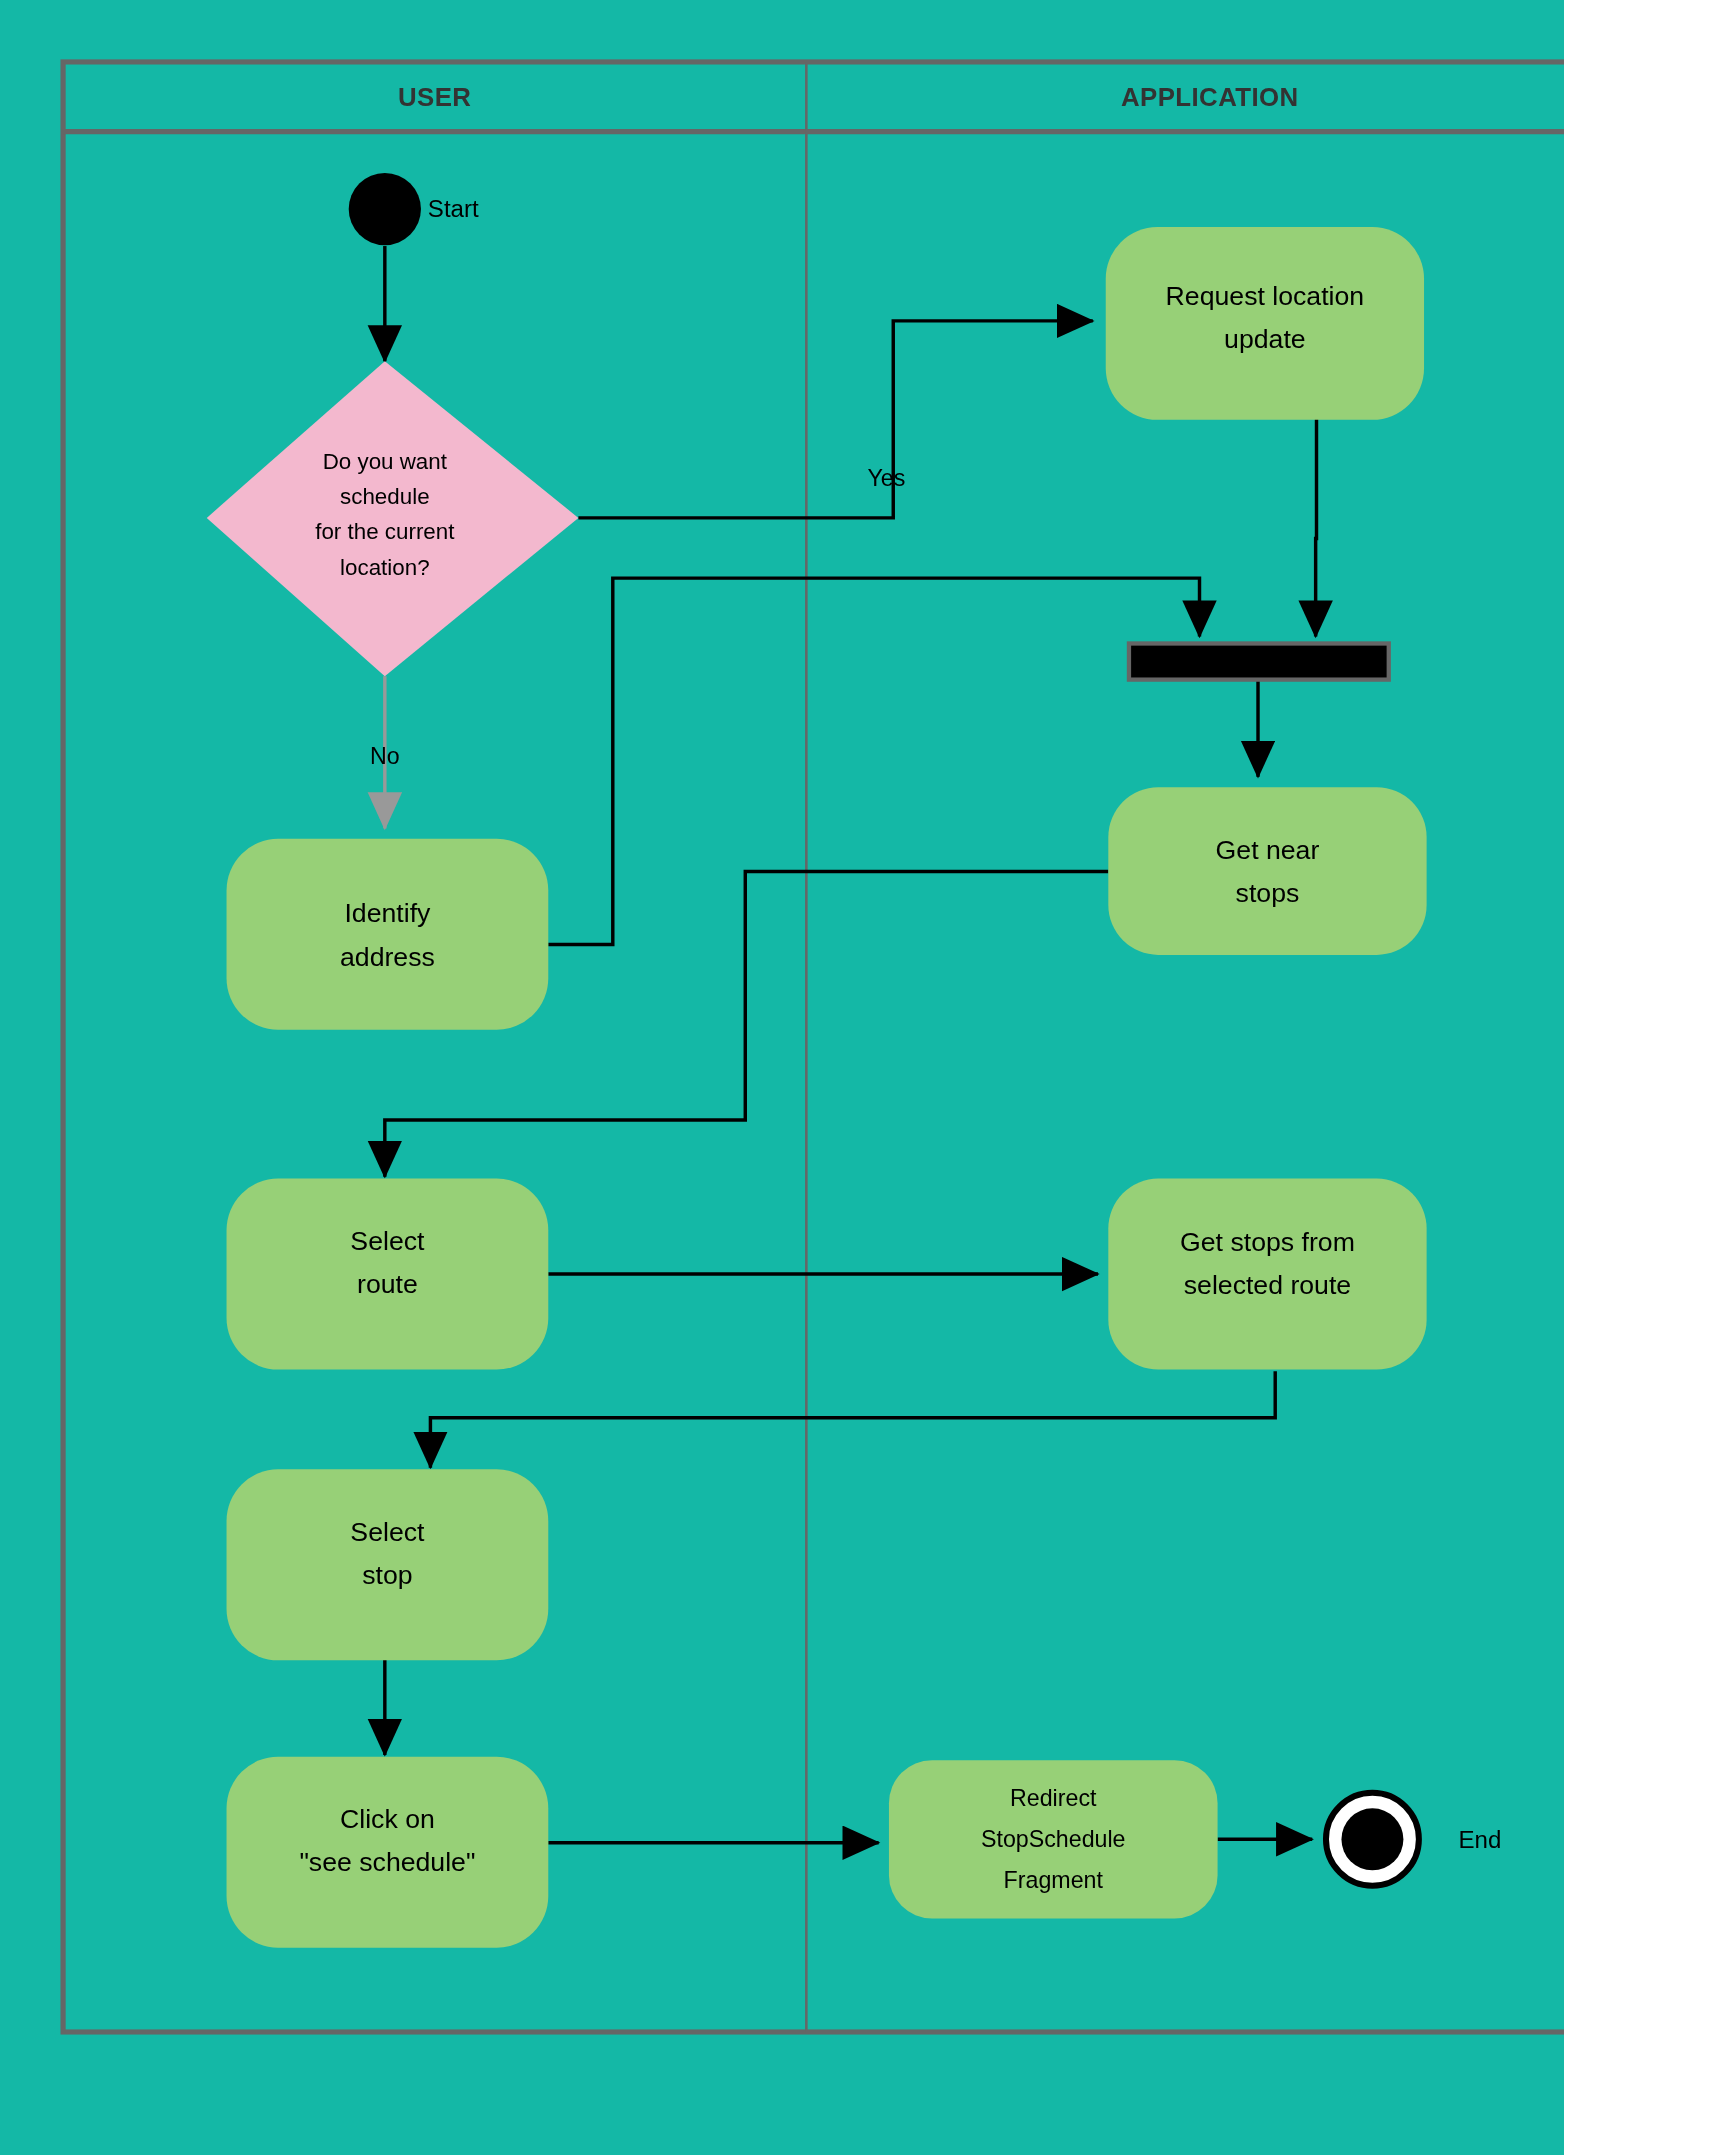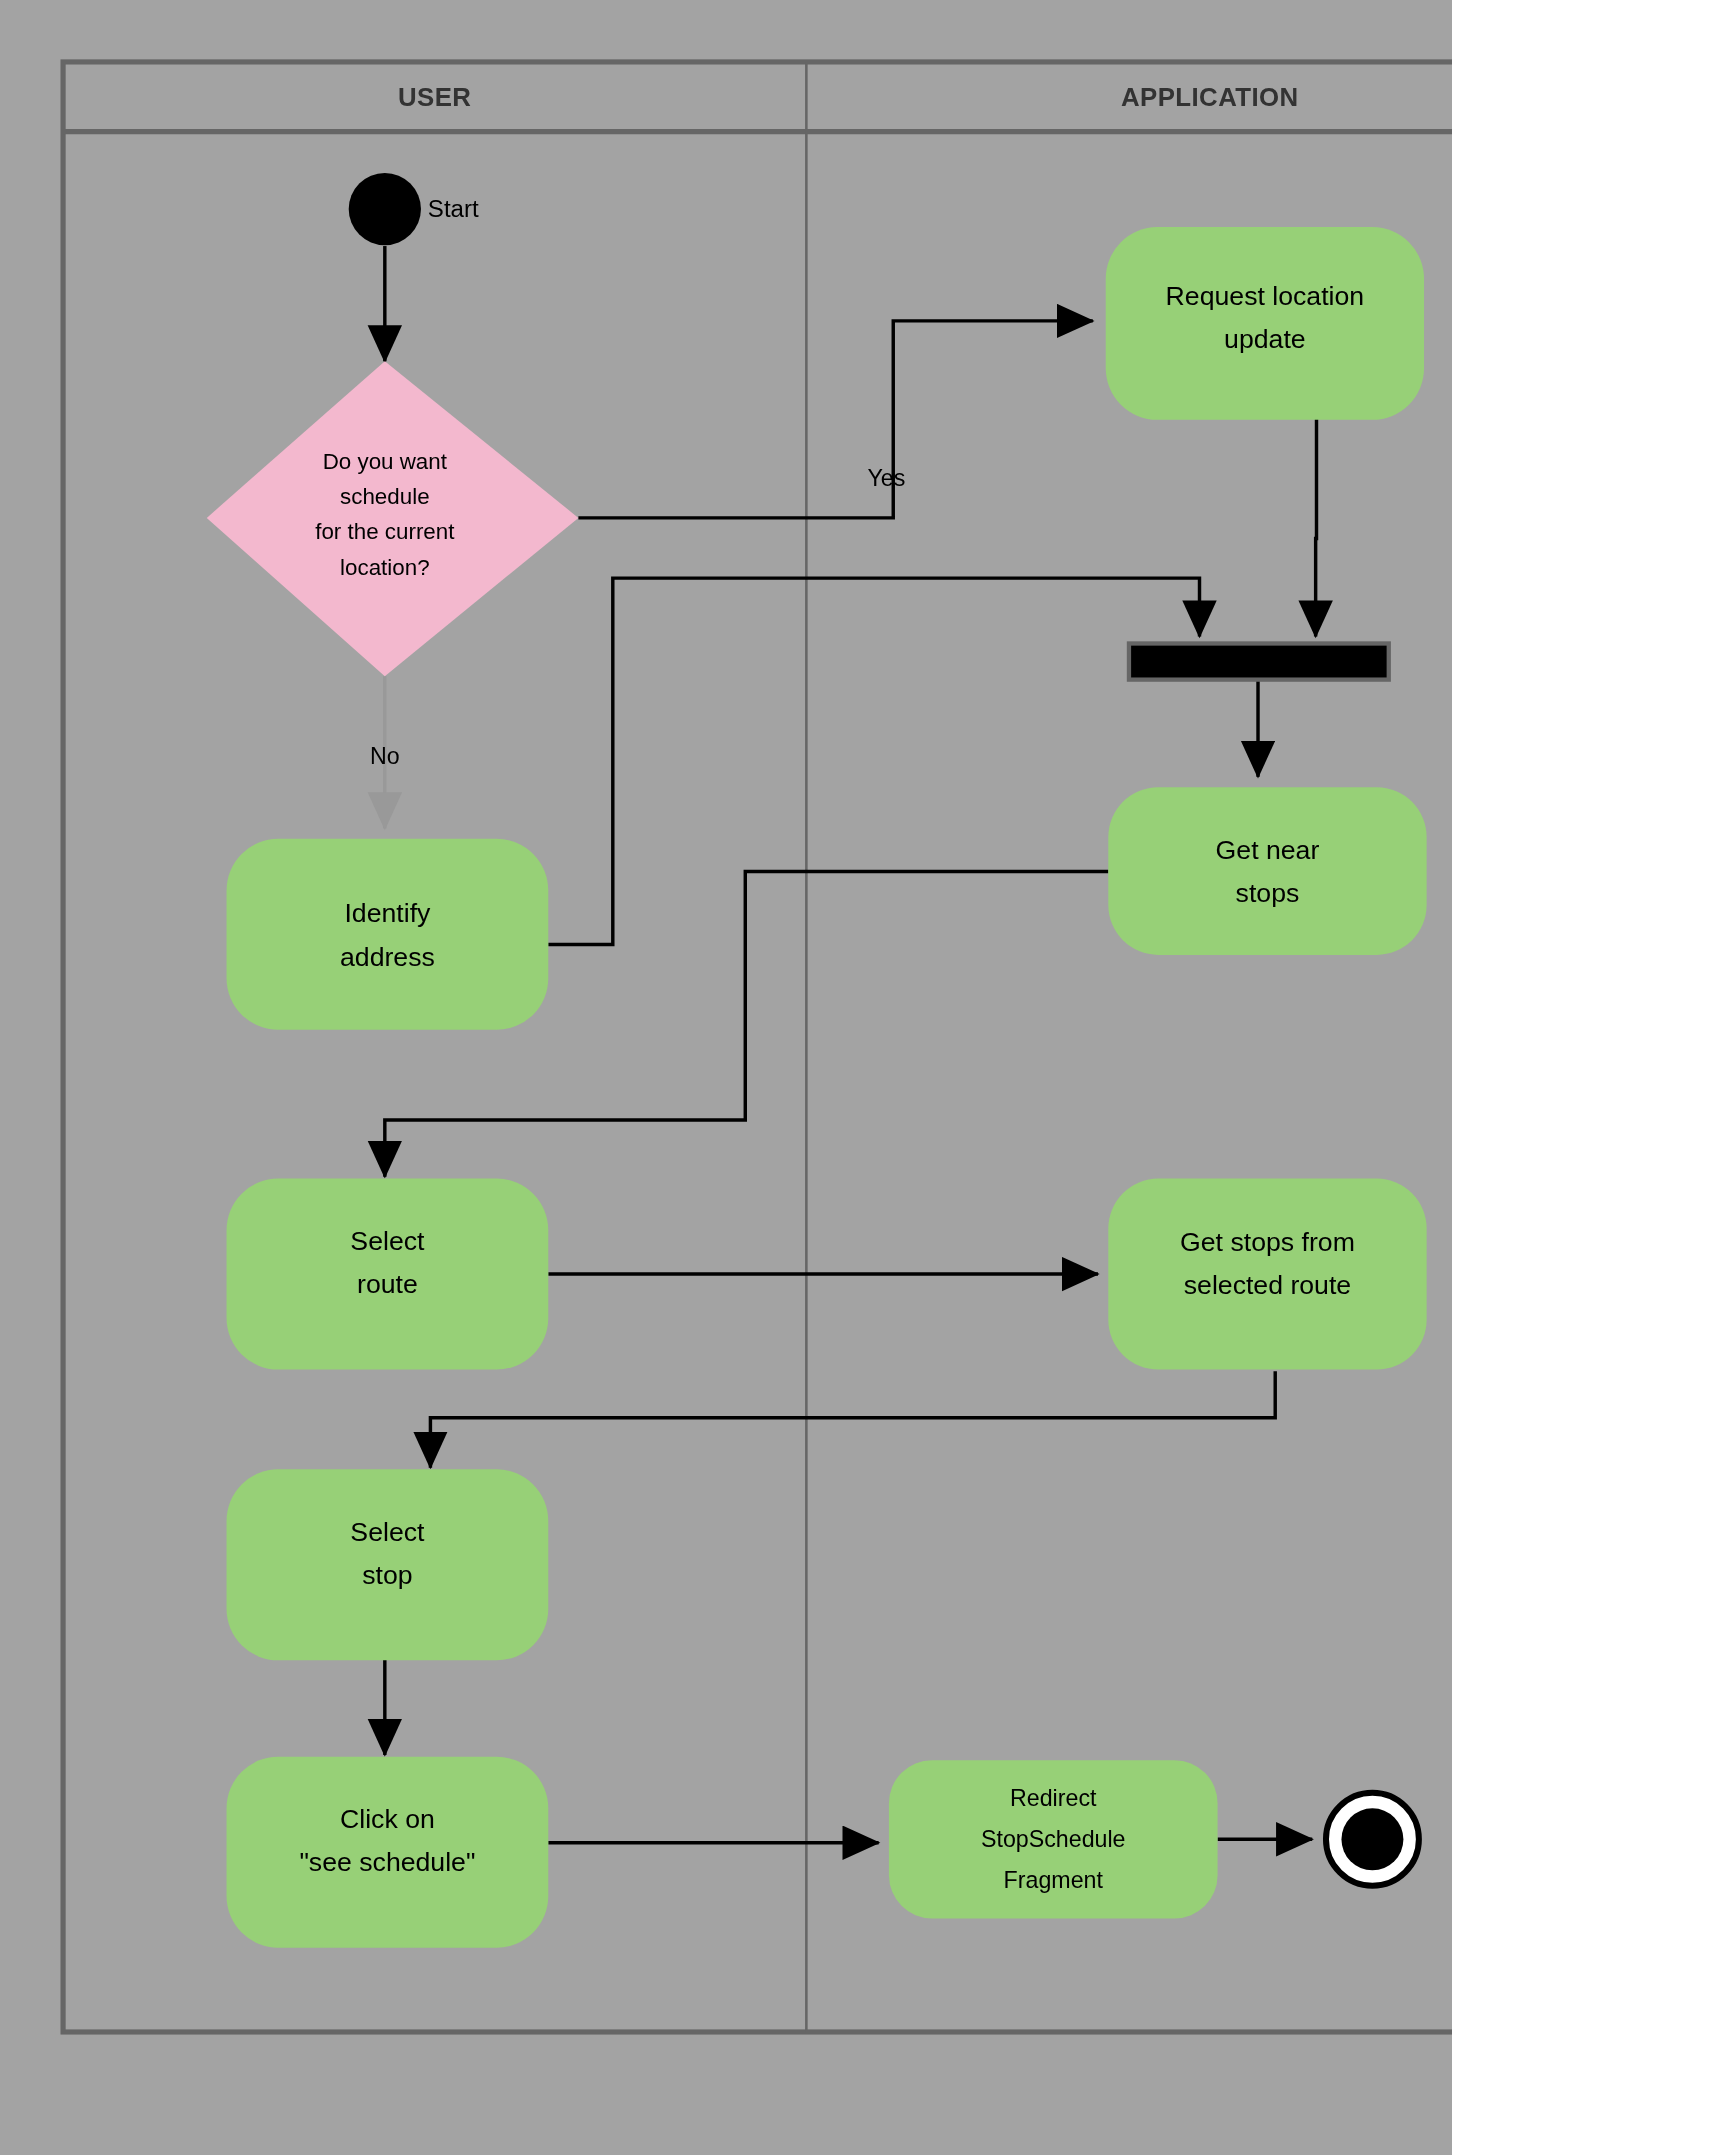--- a/index.html
+++ b/index.html
@@ -6,23 +6,23 @@
   html, body {
     margin: 0;
     padding: 0;
     background: #ffffff;
   }
   body {
     font-family: "Liberation Sans", sans-serif;
   }
   #canvas {
     position: relative;
-    width: 1452px;
+    width: 1564px;
     height: 2155px;
-    background: #a3a3a3;
+    background: #14b8a6;
     overflow: hidden;
   }
   #diagram-svg {
     position: absolute;
     left: 0;
     top: 0;
     width: 1728px;
     height: 2155px;
   }
   .lane-title {

